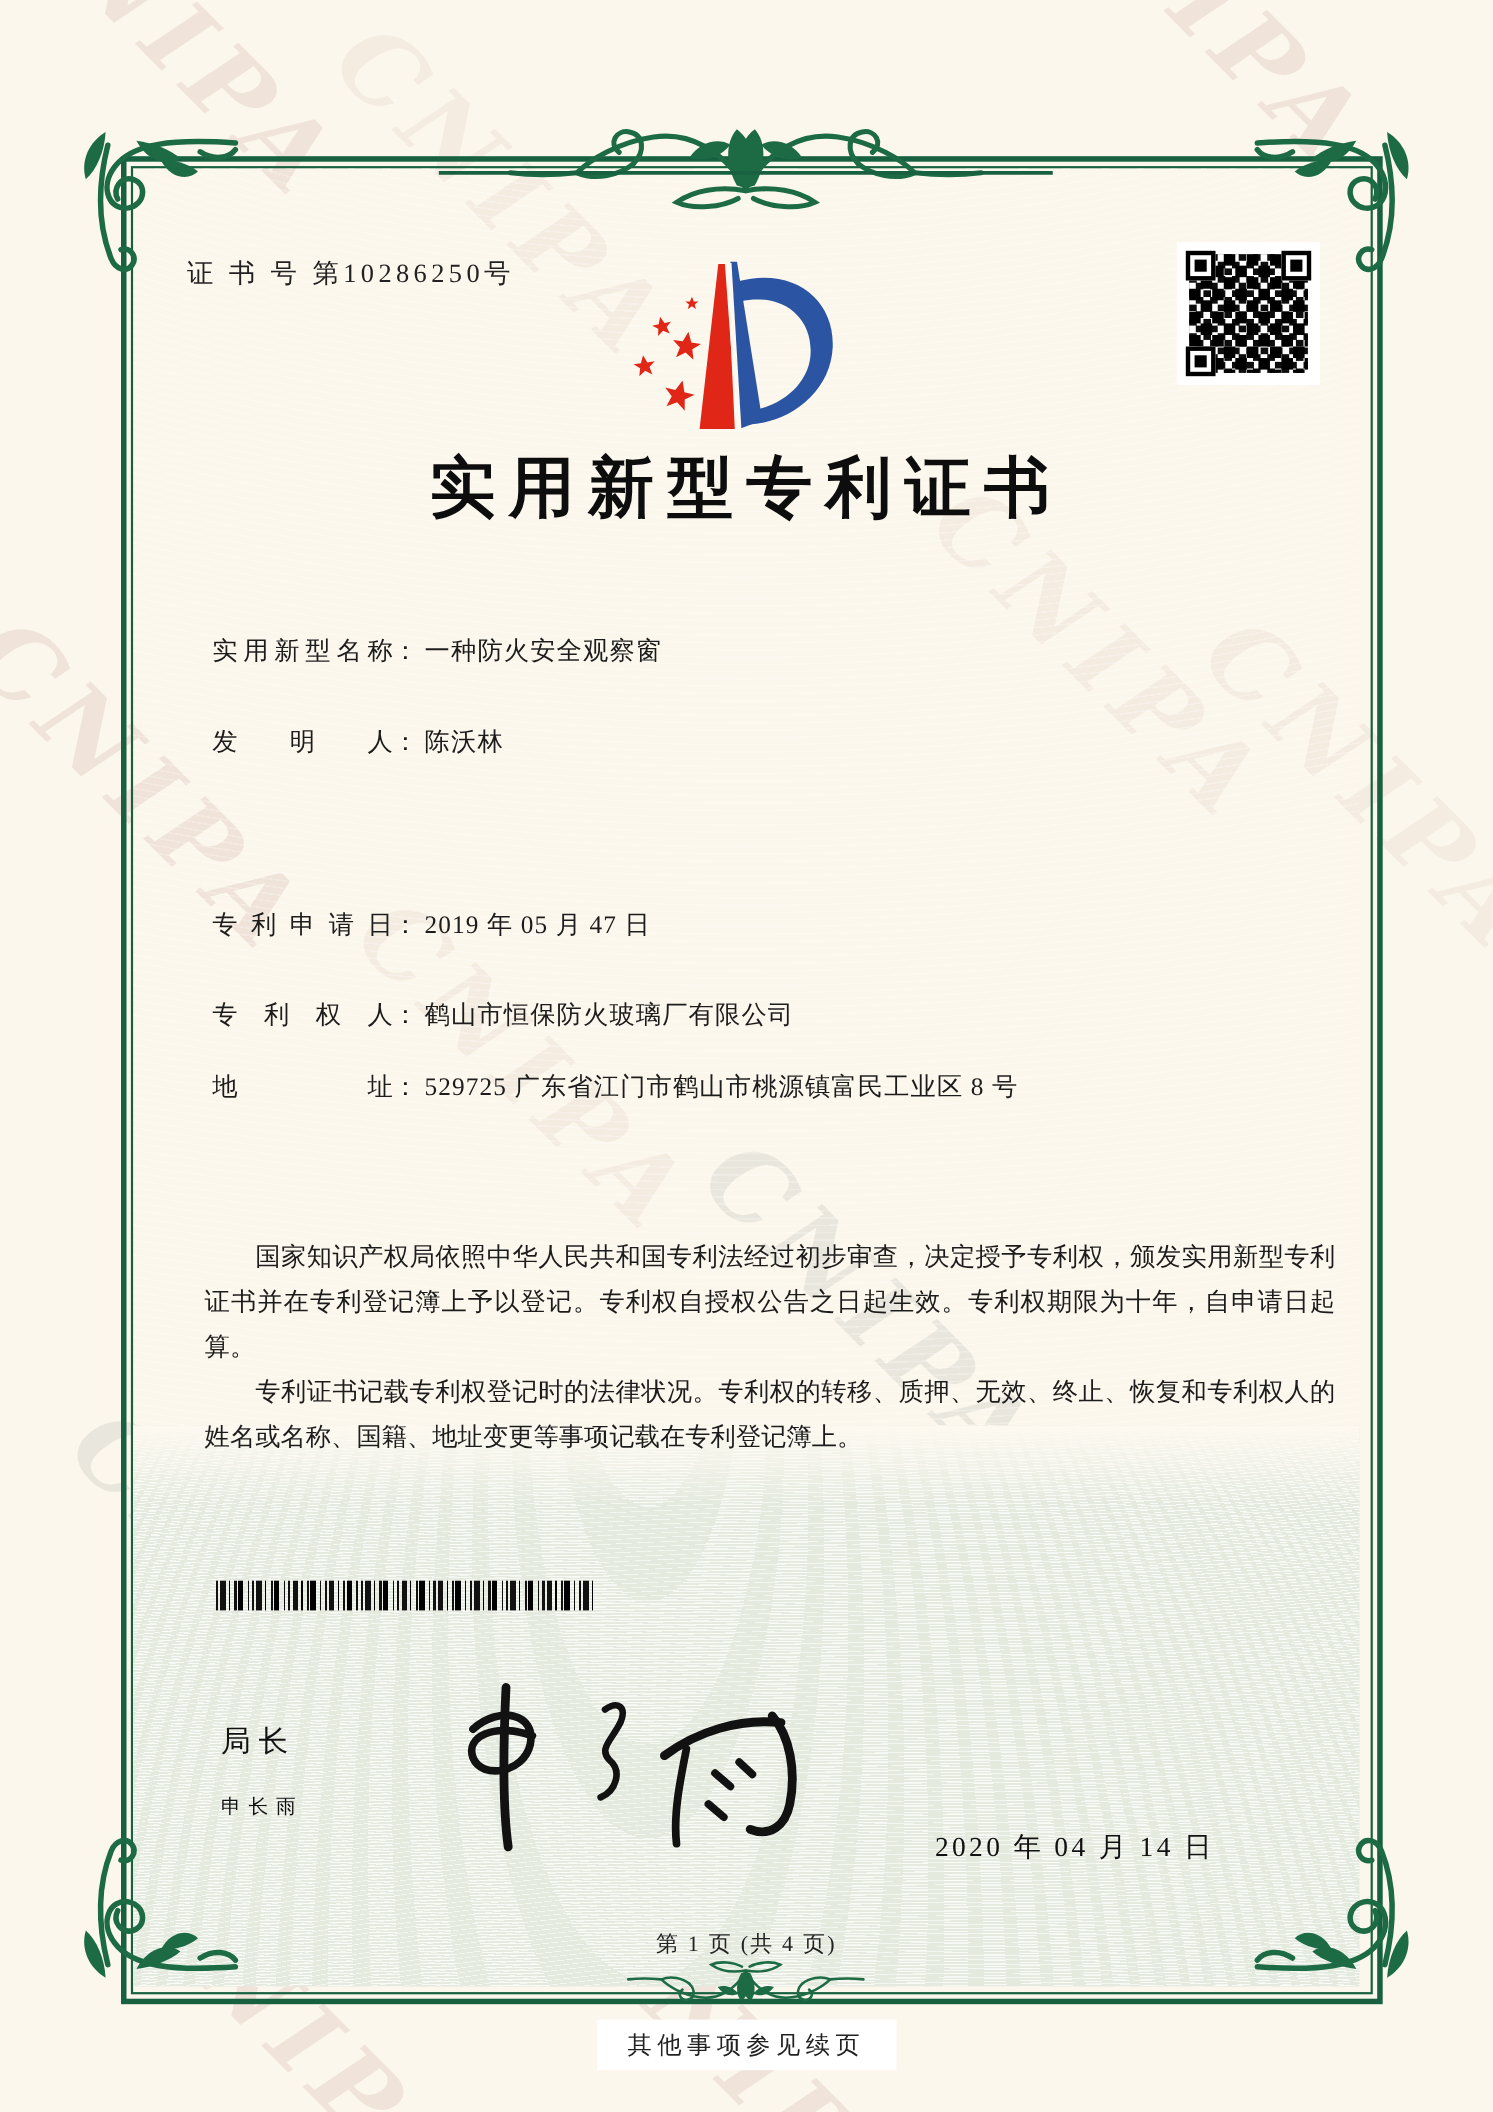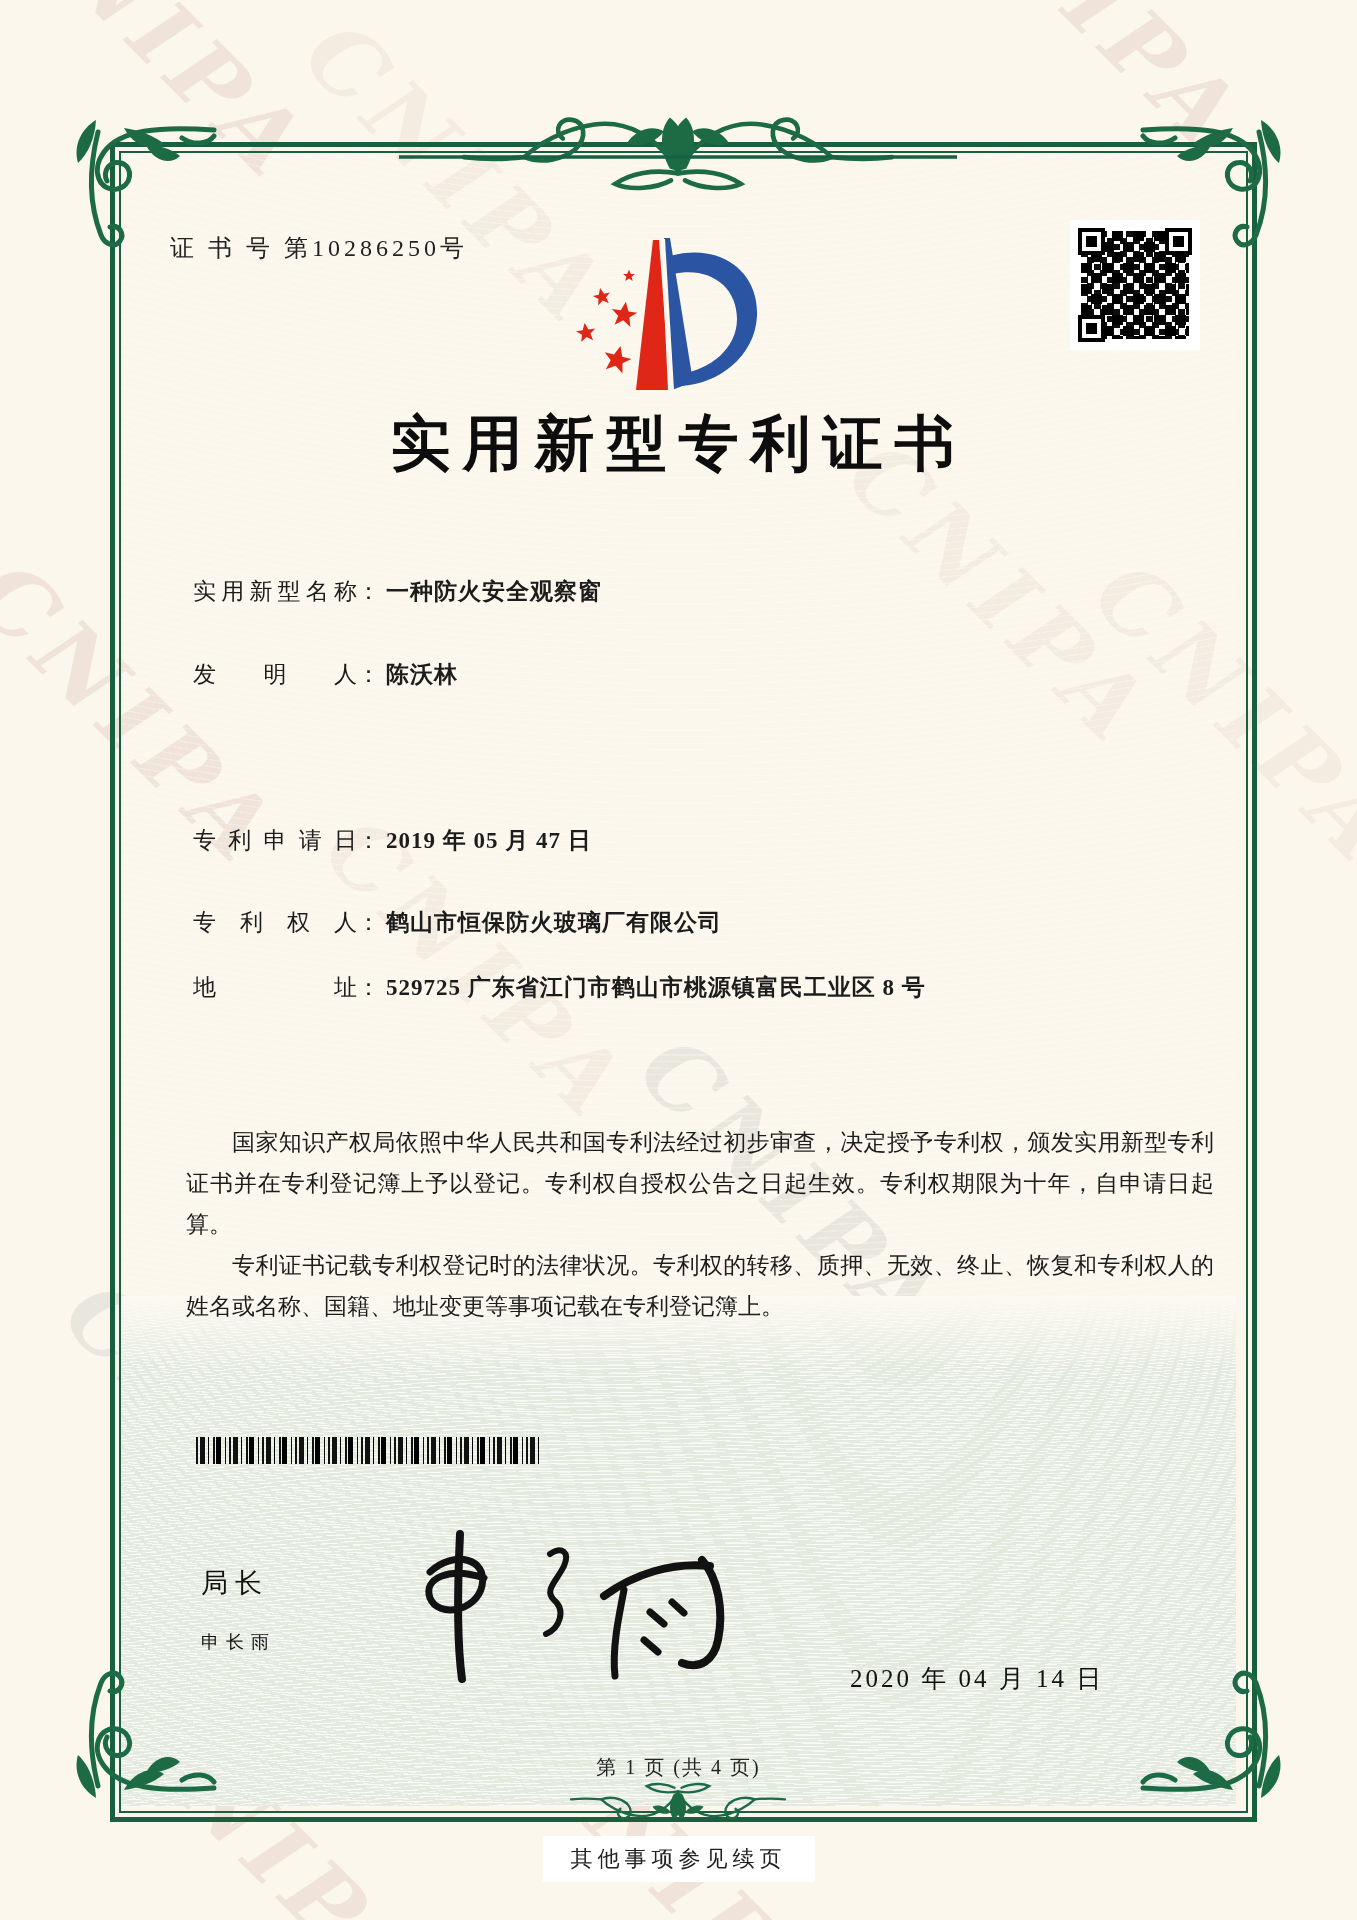--- a/index.html
+++ b/index.html
@@ -97,21 +97,21 @@
   .field-row{
     position:absolute;left:193px;
     font-size:23px;color:#1c1c1c;white-space:nowrap;
   }
   .flabel{
     display:inline-block;width:164px;
     text-align:justify;text-align-last:justify;
     vertical-align:bottom;
   }
   .fcolon{display:inline-block;margin-right:6px;}
-  .fvalue{letter-spacing:1px;font-weight:bold;}
+  .fvalue{letter-spacing:1px;}
   .grant-pair2{position:absolute;left:512px;top:0;white-space:nowrap;}
   .grant-pair2 .flabel{width:150px;}
 
   .body-text{
     position:absolute;left:186px;top:1122px;width:1028px;
     font-size:23px;line-height:41px;text-align:justify;color:#1c1c1c;
   }
   .body-text p{margin:0;text-indent:2em;}
 
   .barcode{

